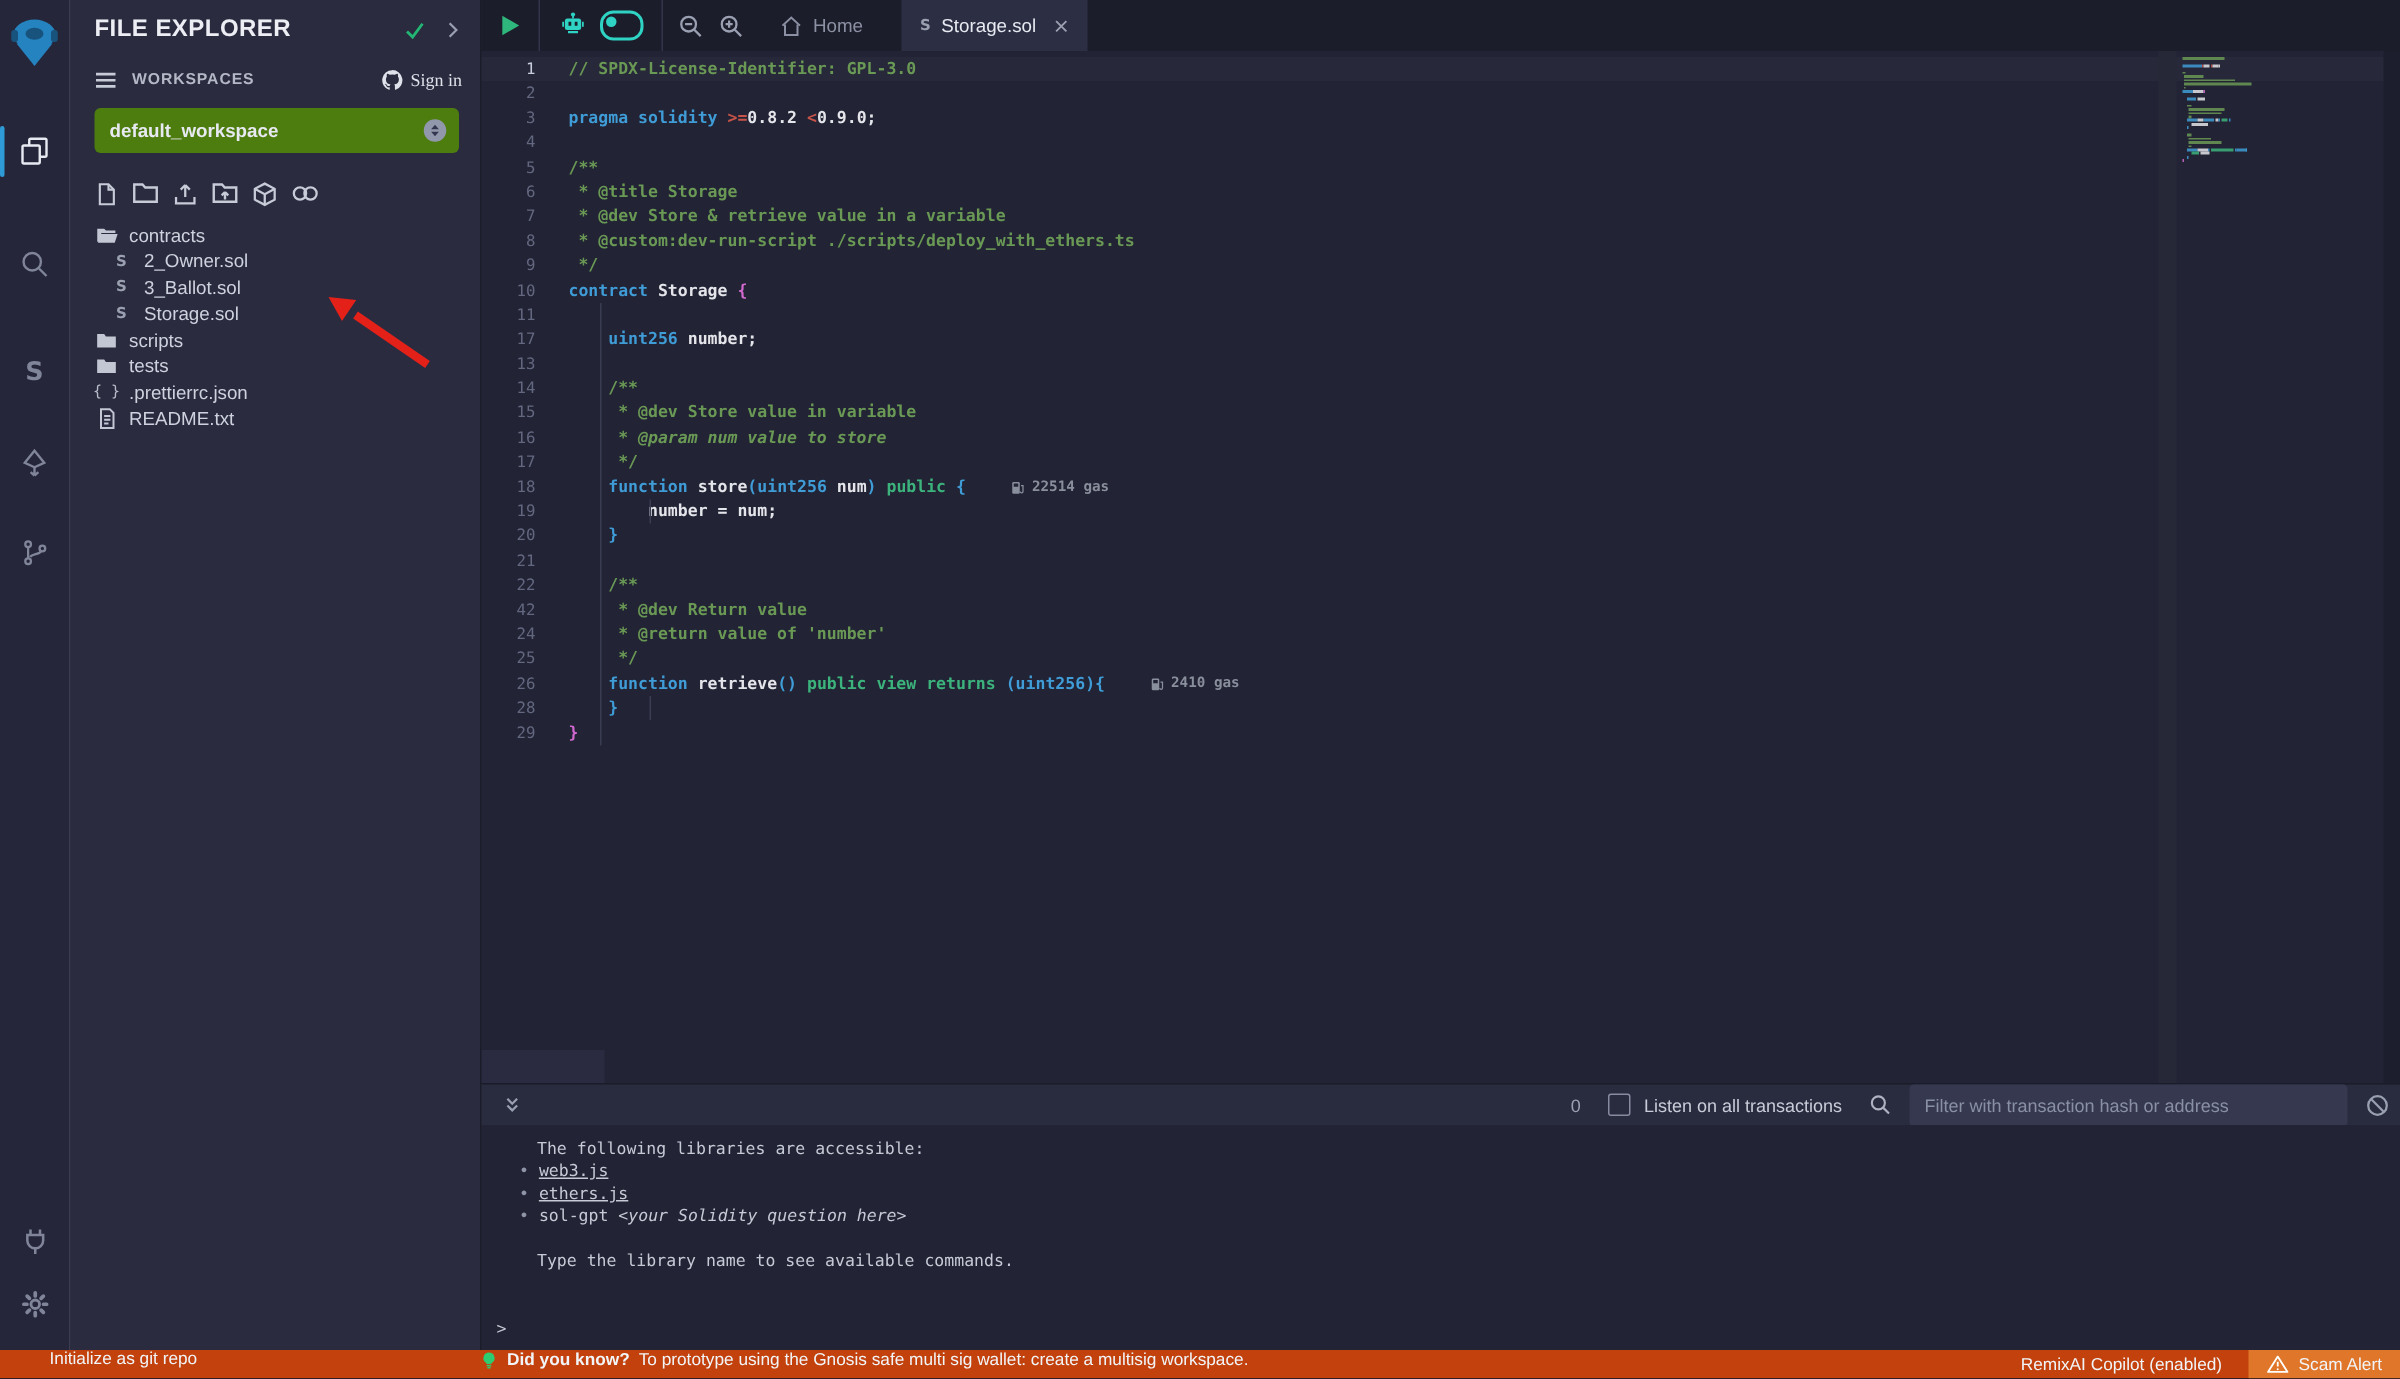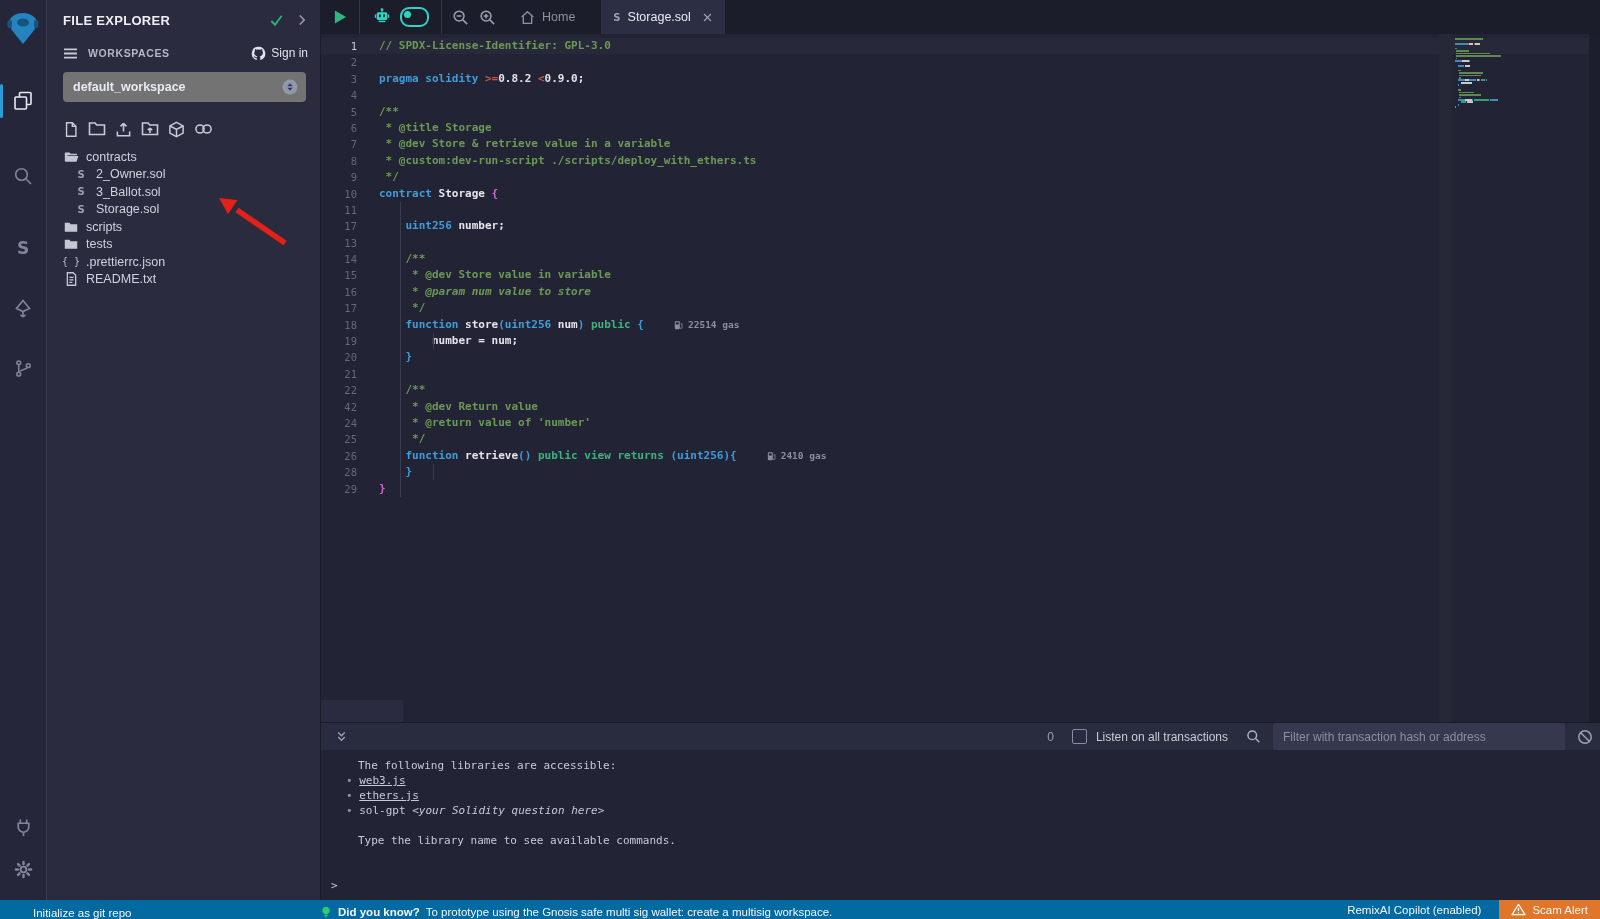--- a/index.html
+++ b/index.html
@@ -11,27 +11,27 @@
   .rail-item.active{color:#e8eaf2;}
   .rail-item .rind{position:absolute;left:0;top:0;width:3px;height:34px;border-radius:2px;}
   .rail-logo{height:56px;display:flex;align-items:center;justify-content:center;}
   .rail-gap1{margin-top:28px;} .rail-gap2{margin-top:41px;} .rail-gap3{margin-top:38px;} .rail-gap4{margin-top:27px;} .rail-gap5{margin-top:25px;}
   #rail-bottom{margin-top:auto;margin-bottom:14px;display:flex;flex-direction:column;gap:8px;}
   .ric{display:flex;align-items:center;justify-content:center;}
   .sol-letter{font-weight:700;font-size:17px;font-family:"DejaVu Sans",sans-serif;}
   
   #panel{position:absolute;left:47px;top:0;width:273px;height:900px;background:#2a2b3f;}
   #fe-header{display:flex;align-items:center;height:40px;padding:0 12px 0 16px;}
-  #fe-title{font-size:13px;font-weight:700;letter-spacing:.3px;color:#eceef4;}
+  #fe-title{font-size:16px;font-weight:700;letter-spacing:.3px;color:#eceef4;}
   #fe-header .sp{flex:1;}
   #ws-row{display:flex;align-items:center;height:22px;padding:0 12px 0 16px;margin-top:2px;}
   #ws-label{font-size:10.5px;font-weight:700;letter-spacing:.6px;color:#b4b8c6;margin-left:10px;}
   #ws-row .sp{flex:1;}
-  #signin{display:flex;align-items:center;gap:5px;color:#dfe2ea;font-size:12px;cursor:pointer;}
-  #ws-select{margin:8px 14px 0 16px;height:30px;background:#737373;border-radius:4px;display:flex;align-items:center;padding:0 8px 0 10px;cursor:pointer;}
+  #signin{display:flex;align-items:center;gap:5px;color:#dfe2ea;font-size:12px;cursor:pointer;font-family:Liberation Serif, serif;}
+  #ws-select{margin:8px 14px 0 16px;height:30px;background:#4d7c0f;border-radius:4px;display:flex;align-items:center;padding:0 8px 0 10px;cursor:pointer;}
   #ws-name{font-size:12.5px;font-weight:600;color:#e8eaf2;flex:1;}
   #fe-tools{display:flex;align-items:center;gap:9px;padding:0 16px;margin-top:16px;height:22px;color:#c7cbd8;}
   .fe-tool{cursor:pointer;display:flex;align-items:center;}
   #tree{margin-top:8px;font-size:12.5px;color:#ced2de;}
   .tree-row{display:flex;align-items:center;height:17.5px;padding-left:16px;cursor:pointer;white-space:nowrap;}
   .tree-row.ind1{padding-left:26px;}
   .tree-row .ticon{width:16px;display:flex;justify-content:center;margin-right:7px;color:#c3c7d4;flex:none;}
   .sfile{font-family:"DejaVu Sans",sans-serif;font-weight:700;font-size:10px;color:#9aa0b0;}
   .braces-ic{font-family:"DejaVu Sans Mono",monospace;font-size:10px;color:#b8bcc9;}
   #arrow-overlay{position:absolute;left:0;top:0;width:273px;height:300px;pointer-events:none;}
@@ -74,21 +74,21 @@
   #filter-input::placeholder{color:#8a90a4;}
   #ban-btn{margin-left:12px;color:#9aa0b0;display:flex;align-items:center;cursor:pointer;}
   #term-body{position:absolute;left:0;top:750px;right:0;height:150px;background:#222334;font-family:"DejaVu Sans Mono",monospace;font-size:11px;color:#c6cad6;padding:8px 0 0 10px;box-sizing:border-box;}
   .term-line{height:15px;line-height:15px;padding-left:27px;white-space:pre;}
   .term-line.bul{padding-left:15px;}
   .t-link{text-decoration:underline;cursor:pointer;}
   .t-i{font-style:italic;}
   .t-b{color:#8f94a6;}
   #prompt{margin-top:30px;padding-left:0;height:15px;line-height:15px;}
   
-  #statusbar{position:absolute;left:0;bottom:0;width:1600px;height:19px;background:#0369a1;display:flex;align-items:flex-end;font-size:11.5px;color:#f2f5f8;}
+  #statusbar{position:absolute;left:0;bottom:0;width:1600px;height:19px;background:#c2410c;display:flex;align-items:flex-start;font-size:11.5px;color:#f2f5f8;}
   #sb-left{margin-left:33px;cursor:pointer;}
   #sb-tip{position:absolute;left:320px;display:flex;align-items:center;gap:6px;}
   #sb-tip b{font-weight:700;}
   #sb-right{margin-left:auto;display:flex;align-items:center;height:19px;}
   #sb-copilot{margin-right:18px;cursor:pointer;}
   #scam{height:19px;background:#e0762a;display:flex;align-items:center;gap:6px;padding:0 12px;cursor:pointer;font-size:11.5px;}
   svg{display:block;}
 </style>
 </head>
 <body>

